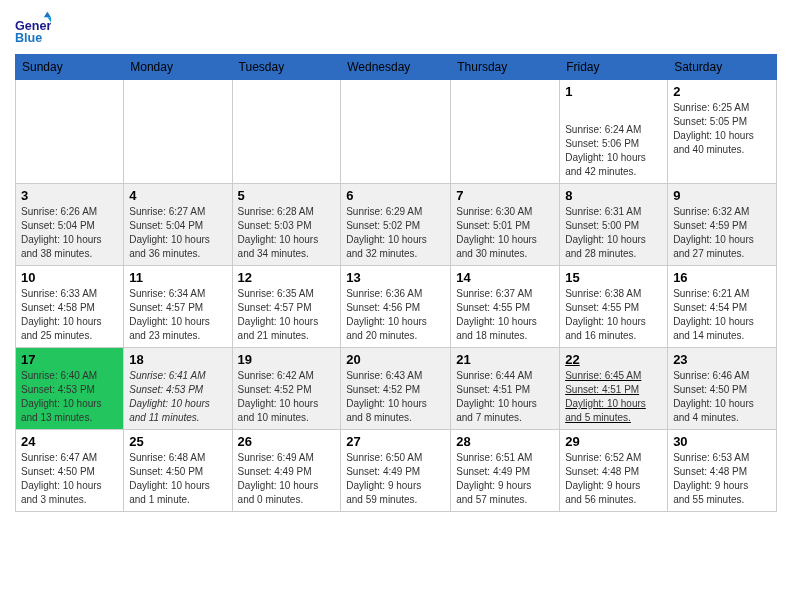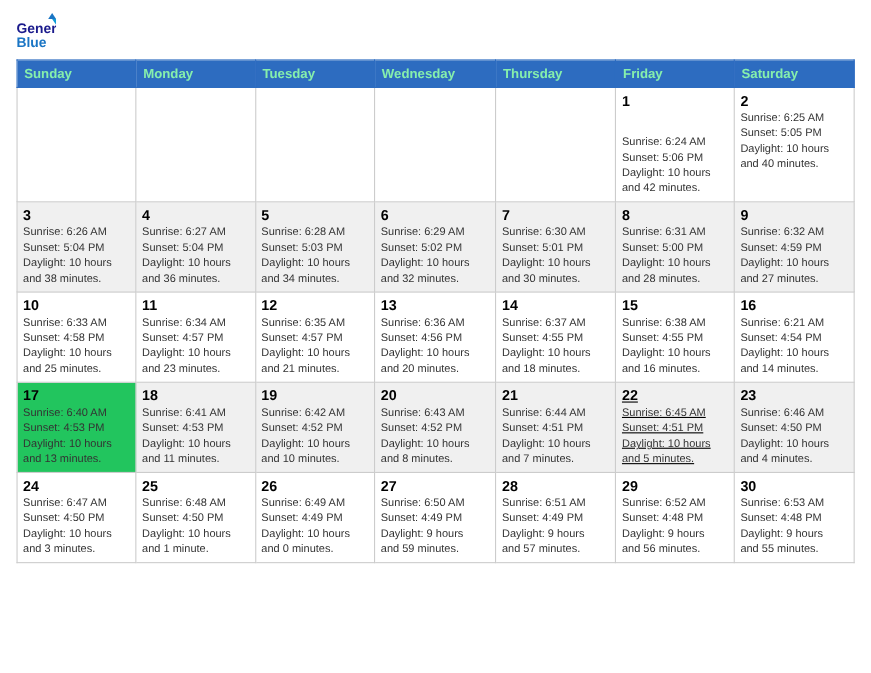--- a/index.html
+++ b/index.html
@@ -44,25 +44,25 @@
       font-size: 16px;
       color: #555;
     }
     .calendar {
       width: 100%;
       border-collapse: collapse;
       font-size: 10.5px;
     }
     .calendar th {
       background: #2d6cc0;
-      color: #86efac;
+      color: #000000;
       text-align: left;
       padding: 5px 6px;
       font-size: 12px;
-      font-weight: bold;
+      font-weight: normal;
       border: 1px solid #2d6cc0;
     }
     .calendar td {
       vertical-align: top;
       border: 1px solid #ccc;
       padding: 4px 5px;
       width: 113px;
       height: 80px;
       background: #fff;
     }
@@ -250,21 +250,21 @@
         <tr>
           <td style="background: #22c55e;">
             <span class="day-num">17</span>
             <div class="day-info" style="white-space: pre-line;">Sunrise: 6:40 AM
 Sunset: 4:53 PM
 Daylight: 10 hours
 and 13 minutes.</div>
           </td>
           <td style="background: rgb(240, 240, 240);">
             <span class="day-num">18</span>
-            <div class="day-info" style="white-space: pre-line;">Sunrise: 6:41 AM
+            <div class="day-info" style="white-space: pre-line; font-style: italic;">Sunrise: 6:41 AM
 Sunset: 4:53 PM
 Daylight: 10 hours
 and 11 minutes.</div>
           </td>
           <td style="background: rgb(240, 240, 240);">
             <span class="day-num">19</span>
             <div class="day-info" style="white-space: pre-line;">Sunrise: 6:42 AM
 Sunset: 4:52 PM
 Daylight: 10 hours
 and 10 minutes.</div>

